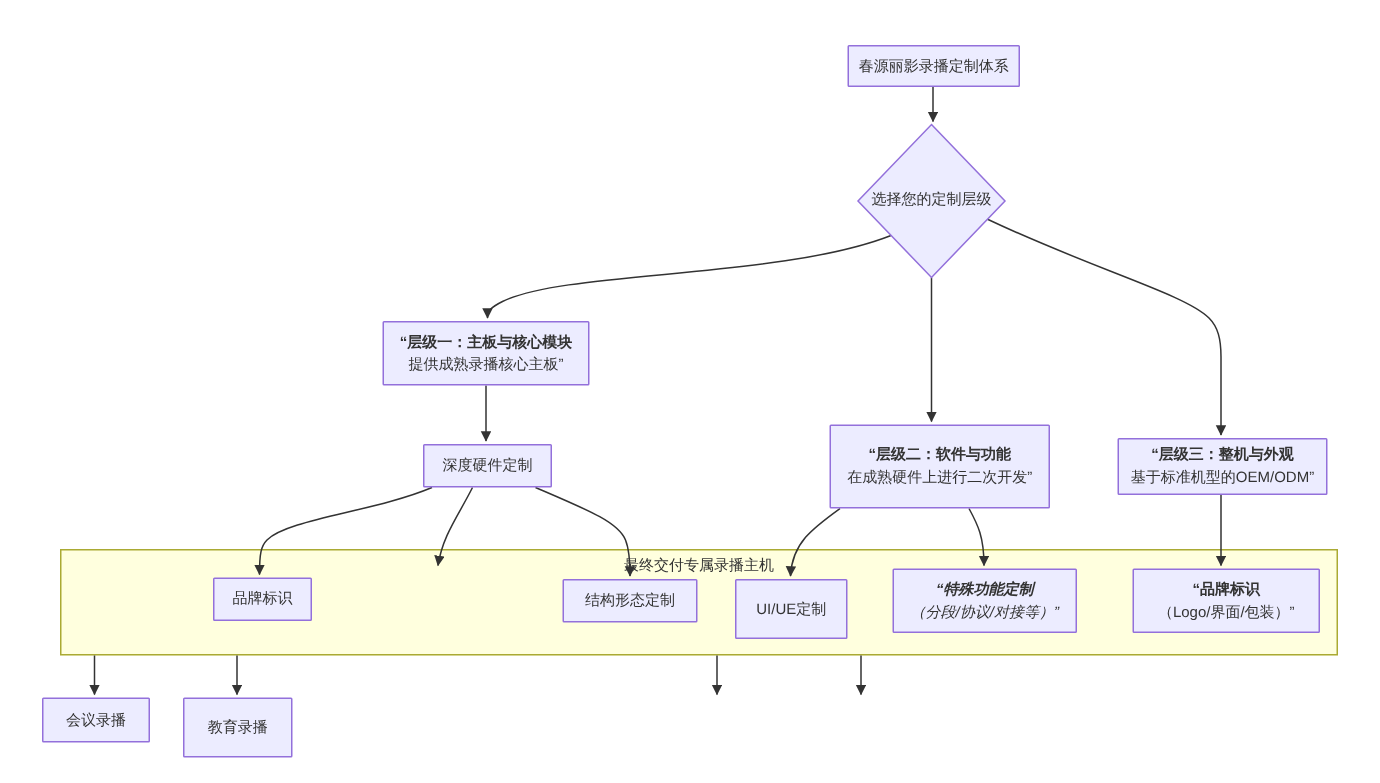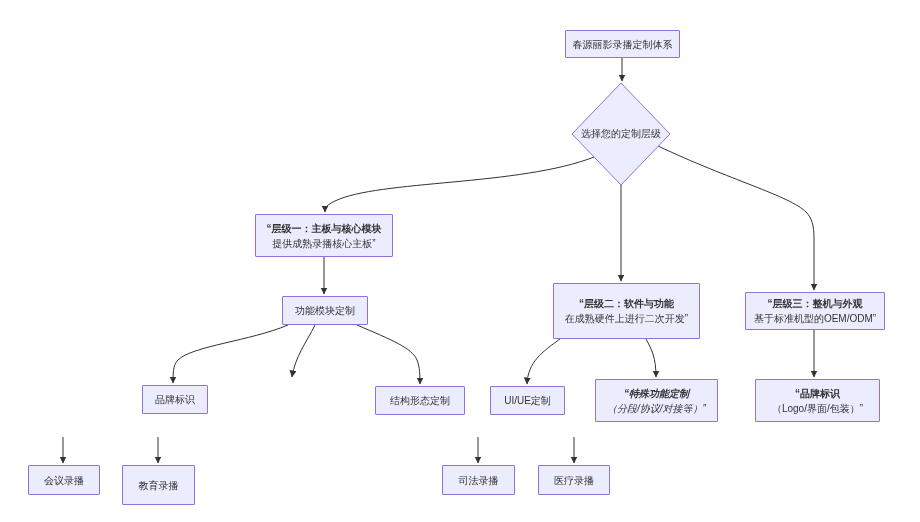--- a/index.html
+++ b/index.html
@@ -35,20 +35,23 @@
   .diamond-label{
     position:absolute;z-index:2;left:573px;top:127px;width:96px;
     text-align:center;font-size:10px;line-height:1.4;
   }
 </style>
 </head>
 <body>
 
 <div class="canvas">
 
+  <div class="cluster" style="left:40px;top:366px;width:852px;height:71px;">
+    <div class="cluster-label">最终交付专属录播主机</div>
+  </div>
 
   <svg class="edges" width="920" height="522" viewBox="0 0 920 522">
     <defs>
       <marker id="arrow" markerWidth="8" markerHeight="8" refX="6.5" refY="3.5" orient="auto" markerUnits="userSpaceOnUse">
         <path d="M0,0 L7,3.5 L0,7 Z" fill="#333333"></path>
       </marker>
     </defs>
     <path class="edge" marker-end="url(#arrow)" d="M622,58 L622,81"></path>
     <path class="edge" marker-end="url(#arrow)" d="M594,157 C520,186 378,180 335,201 C327,205 325,207 325,212"></path>
     <path class="edge" marker-end="url(#arrow)" d="M621,185 L621,281"></path>
@@ -82,33 +85,33 @@
     <div class="nl bold">“层级二：软件与功能</div>
     <div class="nl wrap">在成熟硬件上进行二次开发”</div>
   </div>
 
   <div class="node" style="left:745px;top:292px;width:140px;height:38px;">
     <div class="nl bold">“层级三：整机与外观</div>
     <div class="nl">基于标准机型的OEM/ODM”</div>
   </div>
 
   <div class="node" style="left:282px;top:296px;width:86px;height:29px;">
-    <div class="nl">功能模块定制</div>
+    <div class="nl">深度硬件定制</div>
   </div>
 
   <div class="node" style="left:142px;top:385px;width:66px;height:29px;">
     <div class="nl">品牌标识</div>
   </div>
 
 
   <div class="node" style="left:375px;top:386px;width:90px;height:29px;">
     <div class="nl">结构形态定制</div>
   </div>
 
-  <div class="node" style="left:490px;top:386px;width:75px;height:29px;">
+  <div class="node" style="left:490px;top:386px;width:75px;height:40px;">
     <div class="nl">UI/UE定制</div>
   </div>
 
   <div class="node" style="left:595px;top:379px;width:123px;height:43px;font-style:italic;">
     <div class="nl bold">“特殊功能定制</div>
     <div class="nl">（分段/协议/对接等）”</div>
   </div>
 
   <div class="node" style="left:755px;top:379px;width:125px;height:43px;">
     <div class="nl bold">“品牌标识</div>
@@ -116,21 +119,15 @@
   </div>
 
   <div class="node" style="left:28px;top:465px;width:72px;height:30px;">
     <div class="nl">会议录播</div>
   </div>
 
   <div class="node" style="left:122px;top:465px;width:73px;height:40px;">
     <div class="nl">教育录播</div>
   </div>
 
-  <div class="node" style="left:442px;top:465px;width:73px;height:30px;">
-    <div class="nl">司法录播</div>
-  </div>
 
-  <div class="node" style="left:538px;top:465px;width:72px;height:30px;">
-    <div class="nl">医疗录播</div>
-  </div>
 
 </div>
 
 </body></html>

